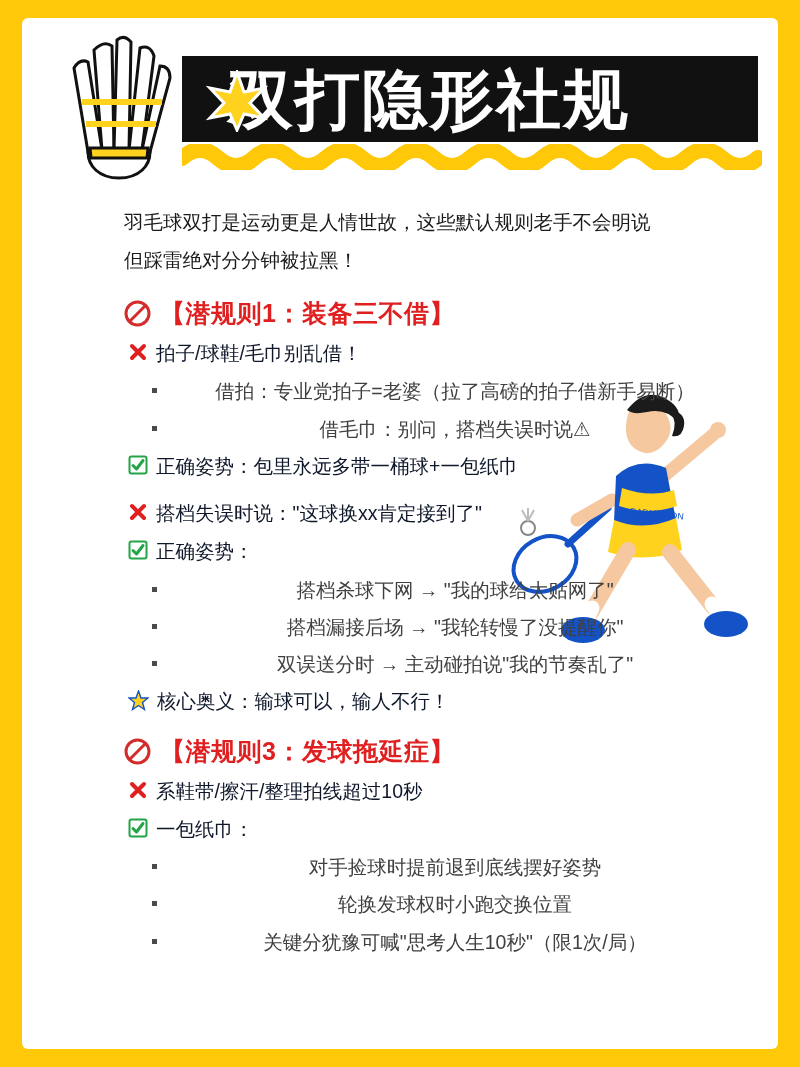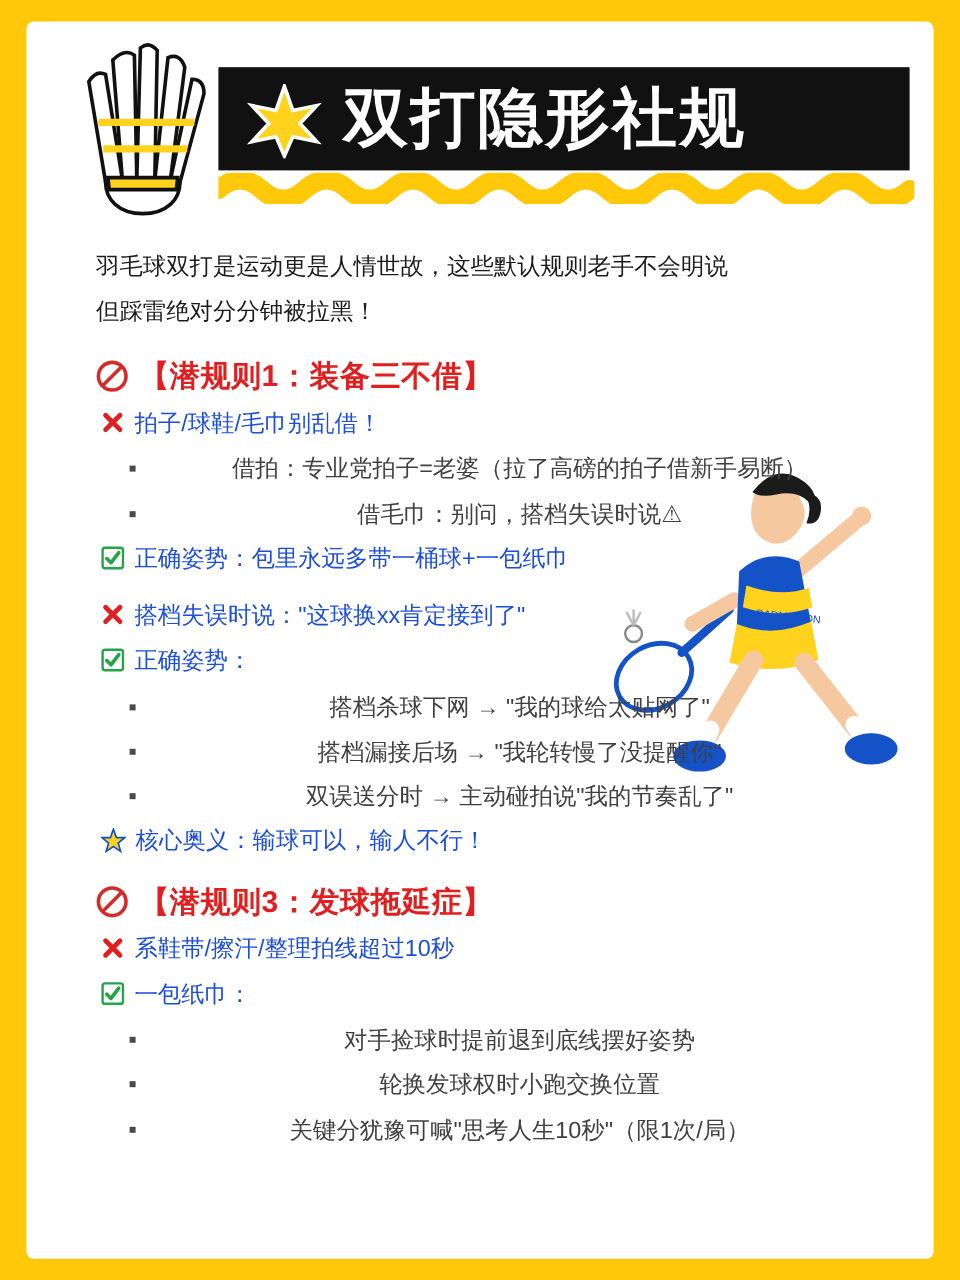--- a/index.html
+++ b/index.html
@@ -36,25 +36,25 @@
     width: 576px;
     height: 86px;
     background: #111111;
     display: flex;
     align-items: center;
     padding-left: 14px;
     box-sizing: border-box;
   }
   .title-text {
     color: #FFFFFF;
-    font-size: 54px;
+    font-size: 65px;
     font-weight: bold;
     letter-spacing: 2px;
     line-height: 1;
-    margin-left: 90px;
+    margin-left: 32px;
     white-space: nowrap;
   }
   .star-badge {
     position: absolute;
     left: 24px;
     top: 14px;
     width: 62px;
     height: 62px;
   }
   .star-badge svg { display: block; }
@@ -75,20 +75,21 @@
     top: 126px;
     width: 580px;
     height: 26px;
   }
 
   
   .content {
     position: relative;
     padding: 0 40px;
     box-sizing: border-box;
+    margin-left: 44px;
   }
   .intro {
     font-size: 19.5px;
     color: #1b1b1b;
     line-height: 1.95;
     margin: 10px 0 0 18px;
   }
   .intro div { white-space: nowrap; }
 
   .section { margin-top: 18px; text-align: center; }
@@ -112,21 +113,21 @@
     letter-spacing: .5px;
     white-space: nowrap;
   }
 
   .line {
     display: flex;
     align-items: flex-start;
     gap: 8px;
     margin: 9px 0 0 22px;
     font-size: 19.5px;
-    color: #1d4ed8;
+    color: #0f172a;
     line-height: 1.5;
   }
   .line .mark { flex: 0 0 auto; line-height: 1.35; }
   .mark-x {
     width: 20px; height: 20px; margin-top: 3px;
   }
   .mark-ok {
     width: 20px; height: 20px; margin-top: 3px;
   }
   .mark-star {

